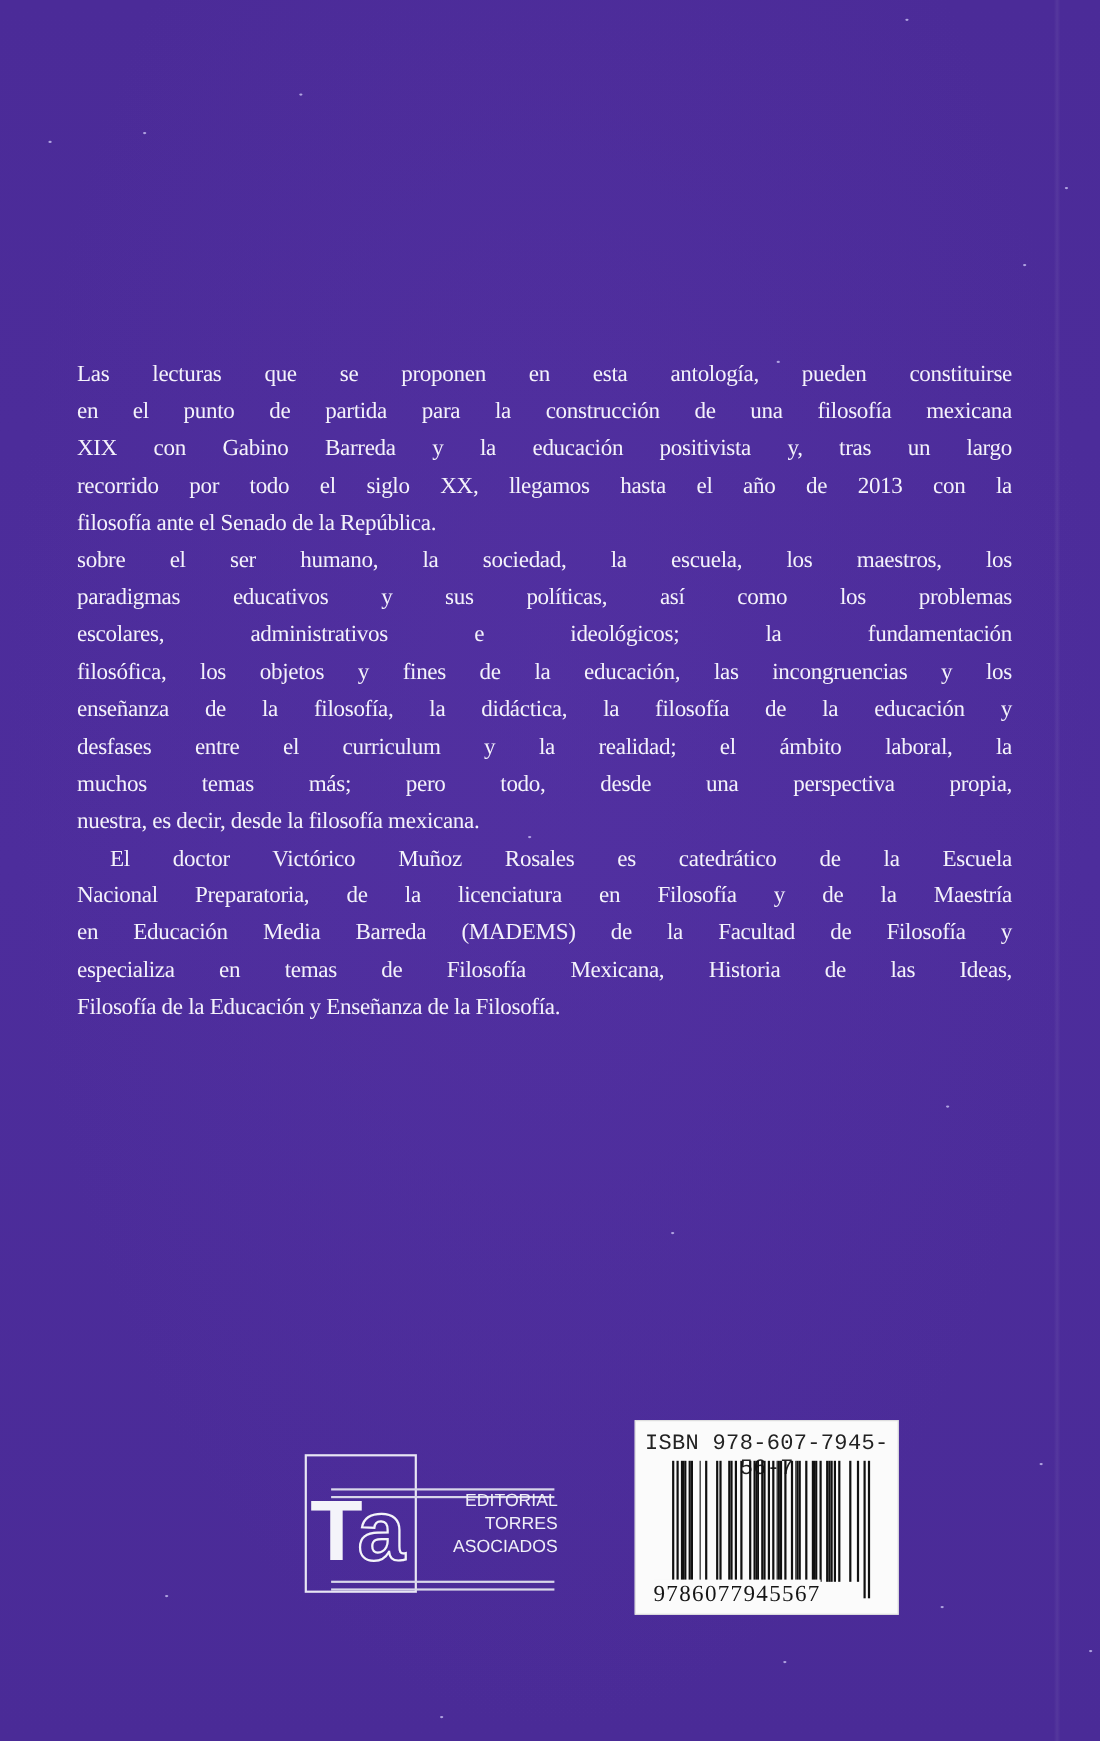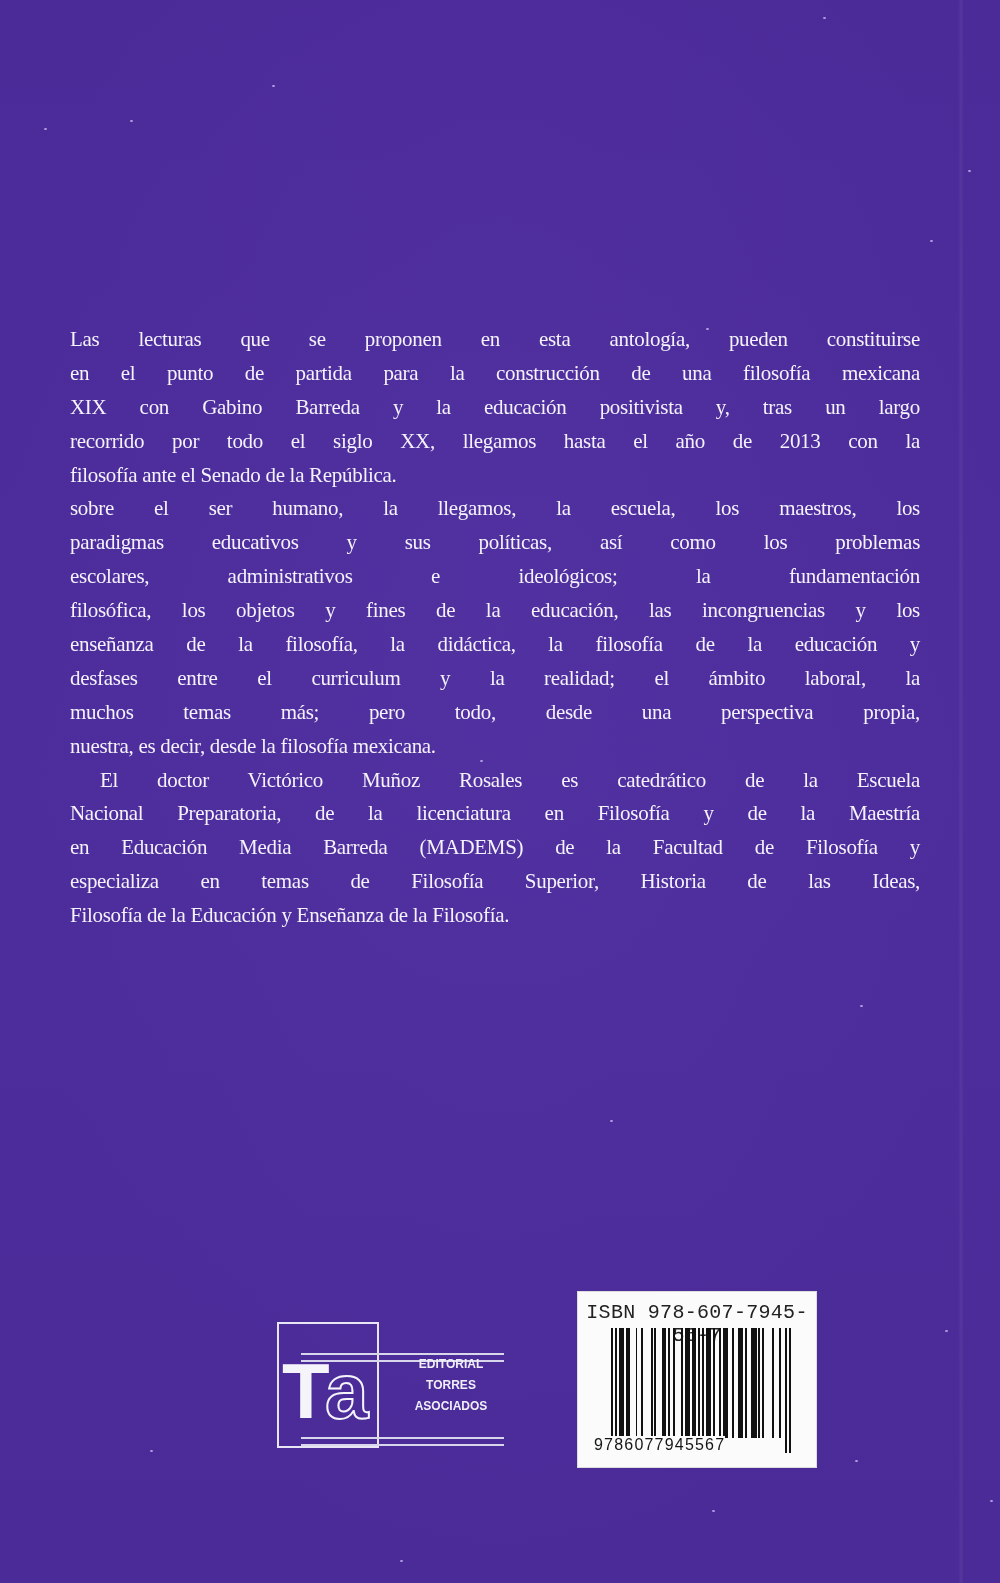--- a/index.html
+++ b/index.html
@@ -47,75 +47,75 @@
     font-size:78px; line-height:78px; color:#f4f4fa;
   }
   .logo-a {
     position:absolute; left:48px; top:30px;
     font-family:"Liberation Sans", sans-serif; font-weight:bold;
     font-size:78px; line-height:78px; color:transparent;
     -webkit-text-stroke:2px #f4f4fa;
   }
   .logo-name {
     position:absolute; left:118px; top:32px; width:112px;
-    font-family:"Liberation Sans", sans-serif; font-weight:bold;
-    font-size:12px; line-height:21px; color:#f0eff8; text-align:center;
+    font-family:"Liberation Sans", sans-serif; font-weight:normal;
+    font-size:16px; line-height:21px; color:#f0eff8; text-align:right;
   }
   .barcode-box {
     position:absolute; left:577px; top:1291px; width:240px; height:177px;
     background:#fbfbfb; border:1px solid #ddd; box-sizing:border-box;
   }
   .isbn-label {
     position:absolute; left:0; right:0; top:9px; text-align:center;
     font-family:"Liberation Mono", "DejaVu Sans Mono", monospace;
     font-size:20px; color:#222; letter-spacing:0.3px;
   }
   .bars {
     position:absolute; left:33px; top:36px; width:180px; height:125px;
     display:flex; align-items:flex-start;
   }
   .bar { height:110px; background:#111; }
   .bar.long { height:125px; }
   .gap { height:110px; }
   .ean-digits {
     position:absolute; left:16px; right:8px; top:144px;
-    font-family:Liberation Sans, sans-serif;
-    font-size:16px; color:#151515; letter-spacing:1.2px;
+    font-family:Liberation Serif, serif;
+    font-size:21px; color:#151515; letter-spacing:1.2px;
   }
   .ean-digits span { background:#fbfbfb; }
 </style>
 </head>
 <body>
 
 <div class="cover">
   <div class="spine-fold"></div>
 
   <div class="body-text" id="bodyText">
       <div>
         <span class="line">Las lecturas que se proponen en esta antología, pueden constituirse</span>
         <span class="line">en el punto de partida para la construcción de una filosofía mexicana</span>
         <span class="line">XIX con Gabino Barreda y la educación positivista y, tras un largo</span>
         <span class="line">recorrido por todo el siglo XX, llegamos hasta el año de 2013 con la</span>
         <span class="line last">filosofía ante el Senado de la República.</span>
       </div>
       <div>
-        <span class="line">sobre el ser humano, la llegamos, la escuela, los maestros, los</span>
+        <span class="line">sobre el ser humano, la sociedad, la escuela, los maestros, los</span>
         <span class="line">paradigmas educativos y sus políticas, así como los problemas</span>
         <span class="line">escolares, administrativos e ideológicos; la fundamentación</span>
         <span class="line">filosófica, los objetos y fines de la educación, las incongruencias y los</span>
         <span class="line">enseñanza de la filosofía, la didáctica, la filosofía de la educación y</span>
         <span class="line">desfases entre el curriculum y la realidad; el ámbito laboral, la</span>
         <span class="line">muchos temas más; pero todo, desde una perspectiva propia,</span>
         <span class="line last">nuestra, es decir, desde la filosofía mexicana.</span>
       </div>
       <div>
         <span class="line indent">El doctor Victórico Muñoz Rosales es catedrático de la Escuela</span>
         <span class="line">Nacional Preparatoria, de la licenciatura en Filosofía y de la Maestría</span>
         <span class="line">en Educación Media Barreda (MADEMS) de la Facultad de Filosofía y</span>
-        <span class="line">especializa en temas de Filosofía Superior, Historia de las Ideas,</span>
+        <span class="line">especializa en temas de Filosofía Mexicana, Historia de las Ideas,</span>
         <span class="line last">Filosofía de la Educación y Enseñanza de la Filosofía.</span>
       </div>
     </div>
 
   <div class="logo">
     <div class="logo-box"></div>
     <div class="logo-rule" style="top:31px"></div>
     <div class="logo-rule" style="top:38px"></div>
     <div class="logo-rule" style="top:115px"></div>
     <div class="logo-rule" style="top:122px"></div>

